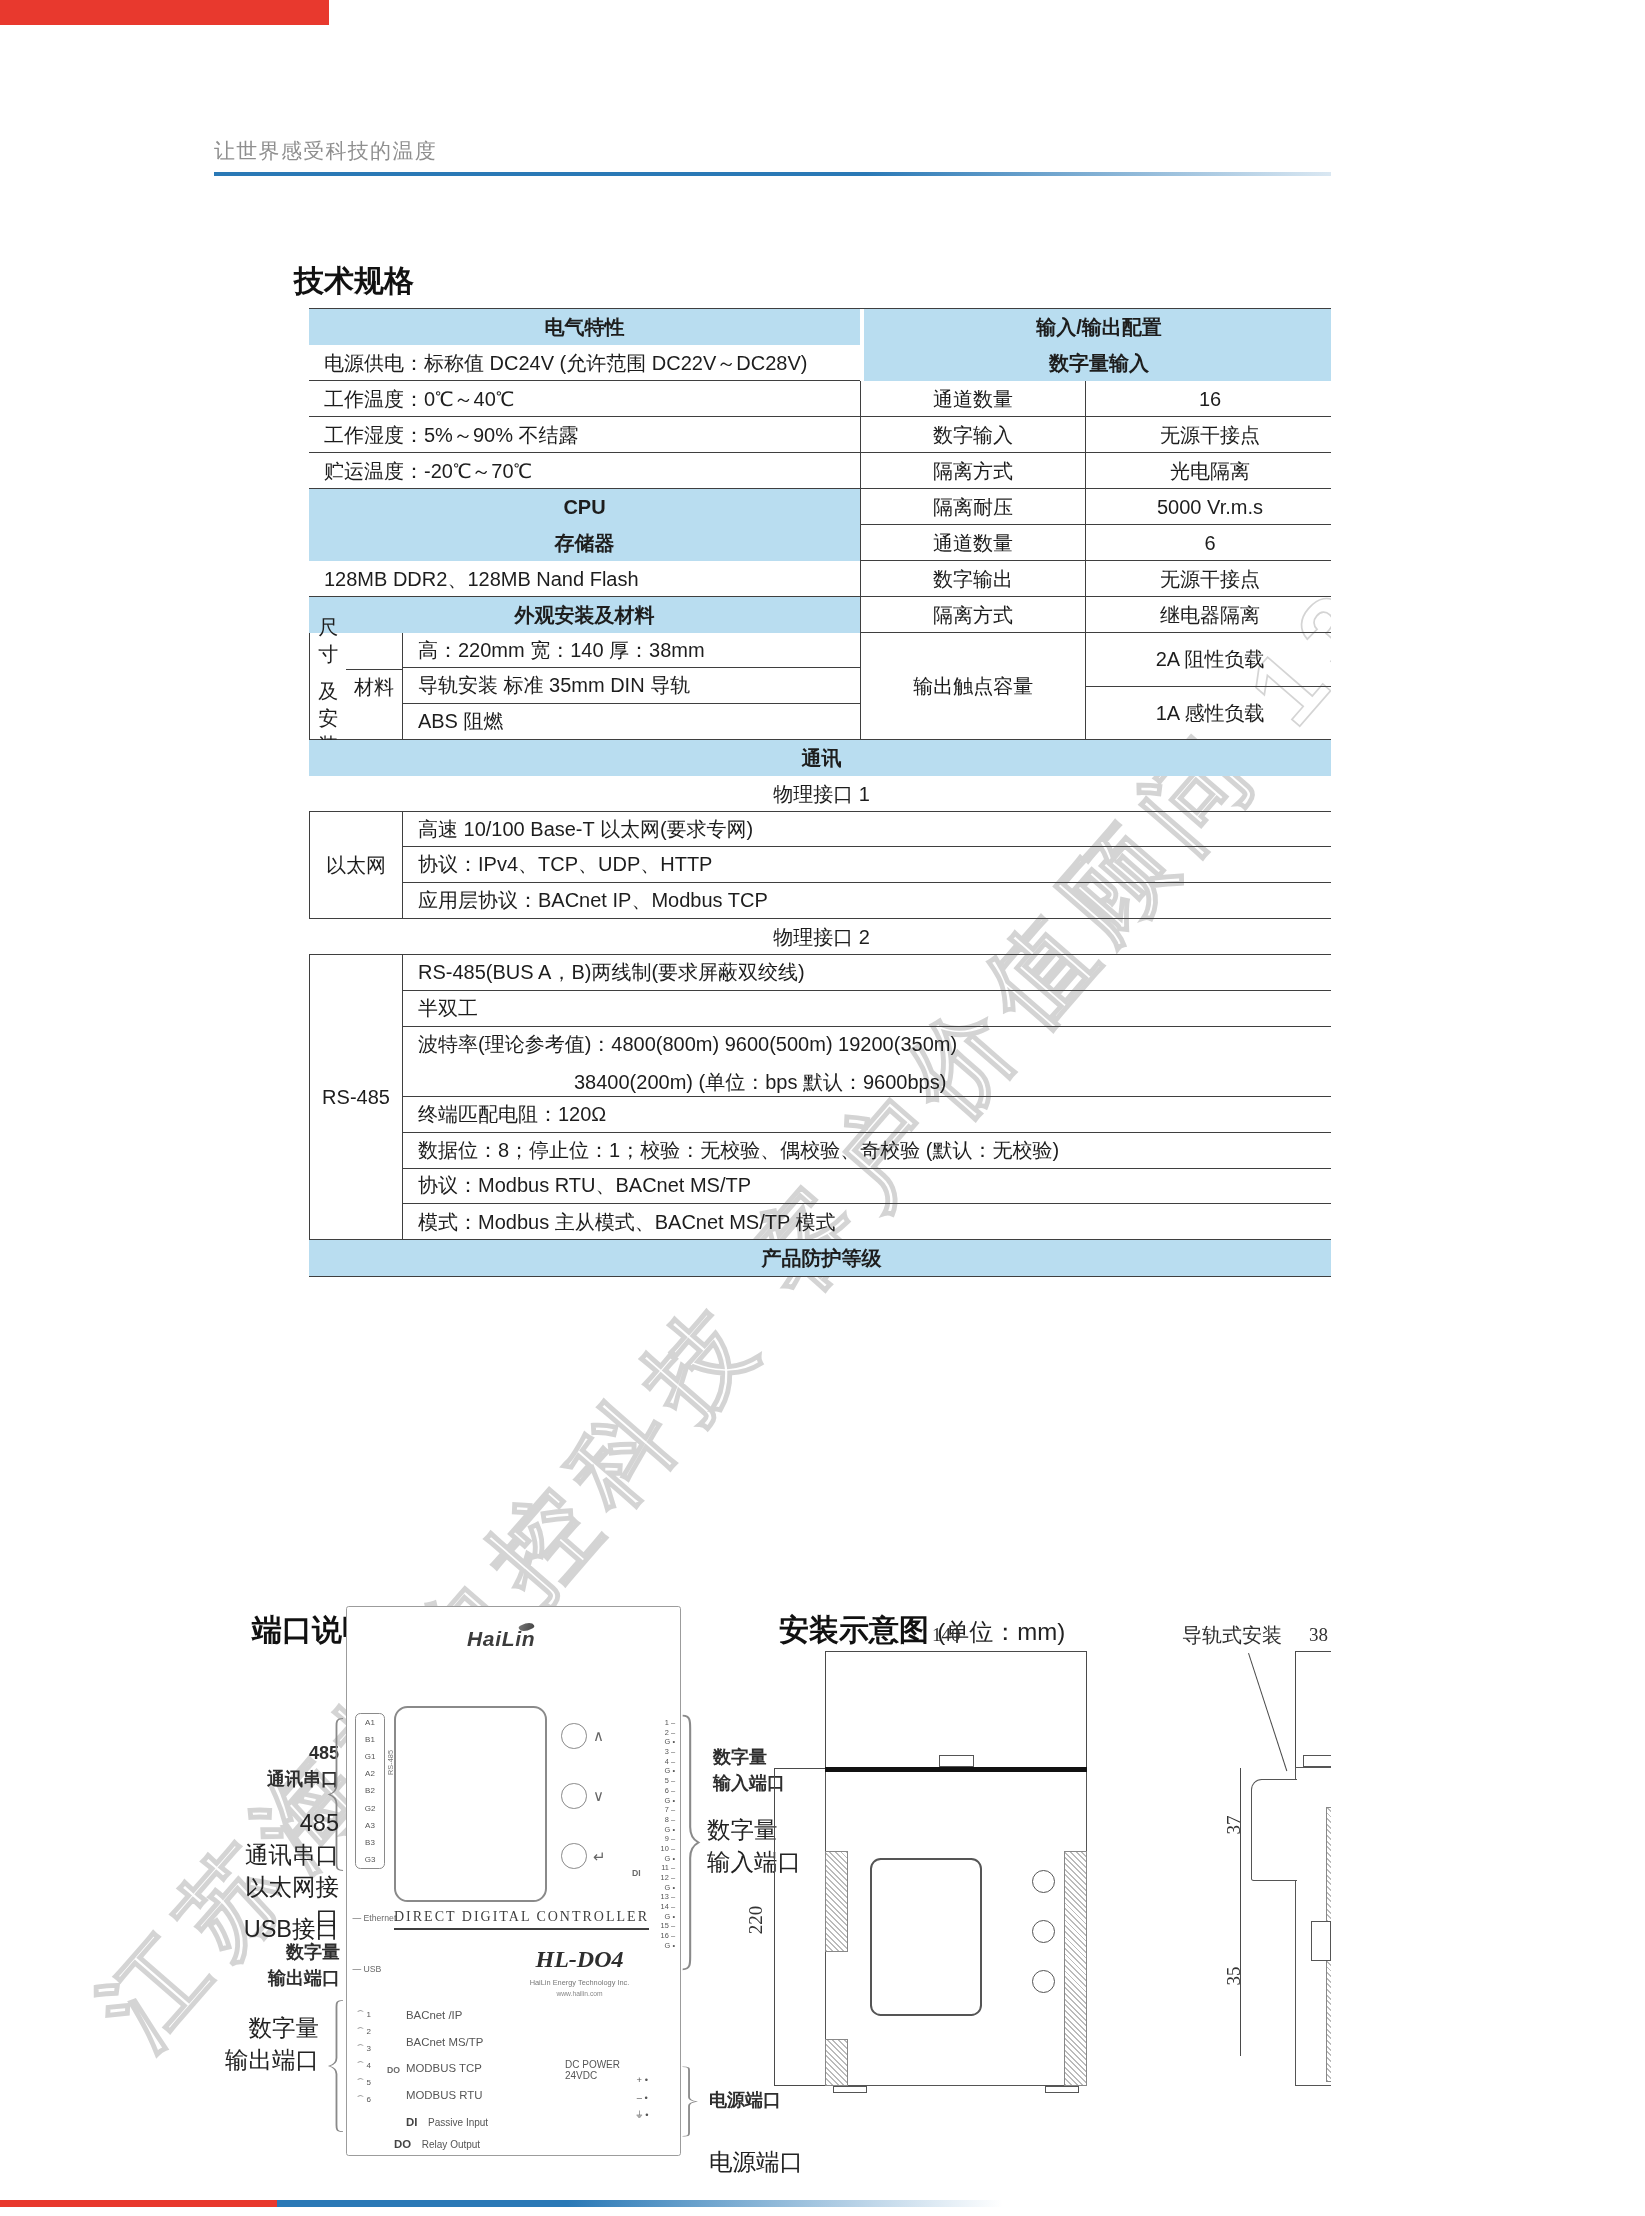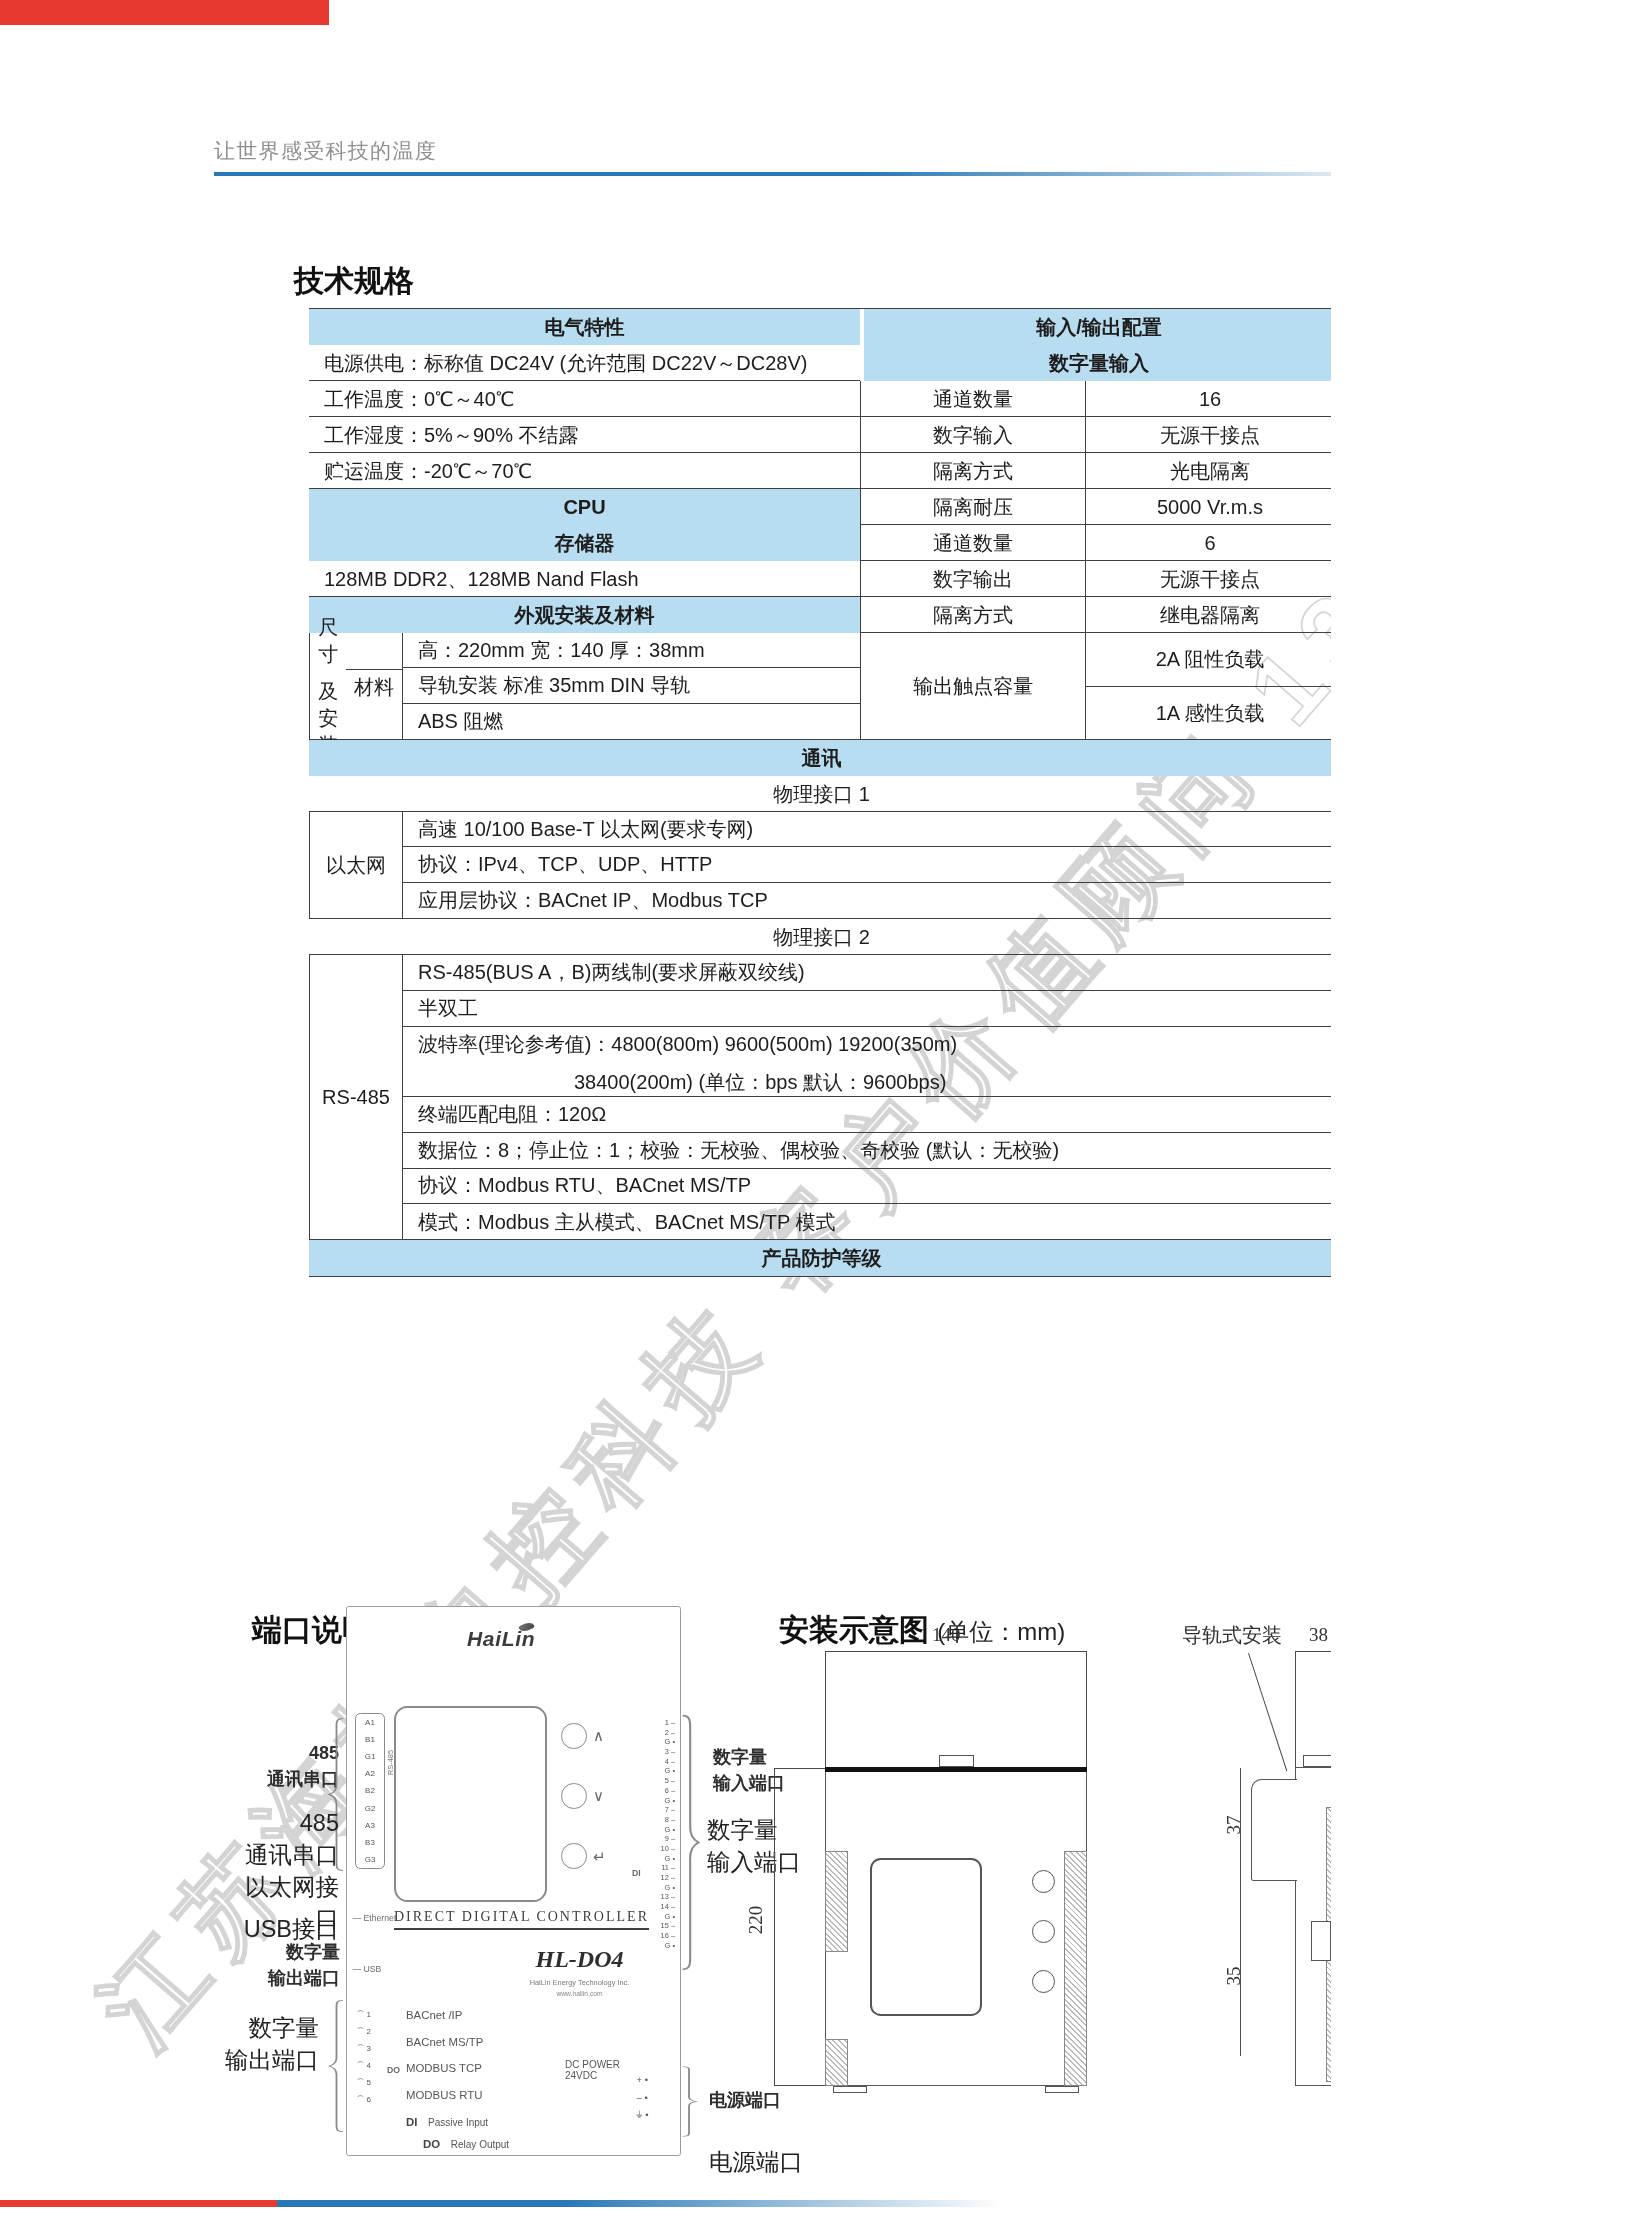--- a/index.html
+++ b/index.html
@@ -279,21 +279,21 @@
         <div>G •</div>
         <div>15 –</div>
         <div>16 –</div>
         <div>G •</div>
       </div>
     <div class="devtag" style="left:285px;top:261px;font-weight:bold;">DI</div>
 
     <div class="legend" style="left:59px;top:509px;">
       <b>DI</b><span>Passive Input</span>
     </div>
-    <div class="legend" style="left:76px;top:531px;">
+    <div class="legend" style="left:47px;top:531px;">
       <b>DO</b><span>Relay Output</span>
     </div>
     <div class="abs" id="pwr-txt">
       <div>DC POWER</div>
       <div>24VDC</div>
     </div>
     <div class="abs" id="pwr-terms">
         <div>+ •</div>
         <div>– •</div>
         <div>⏚ •</div>

